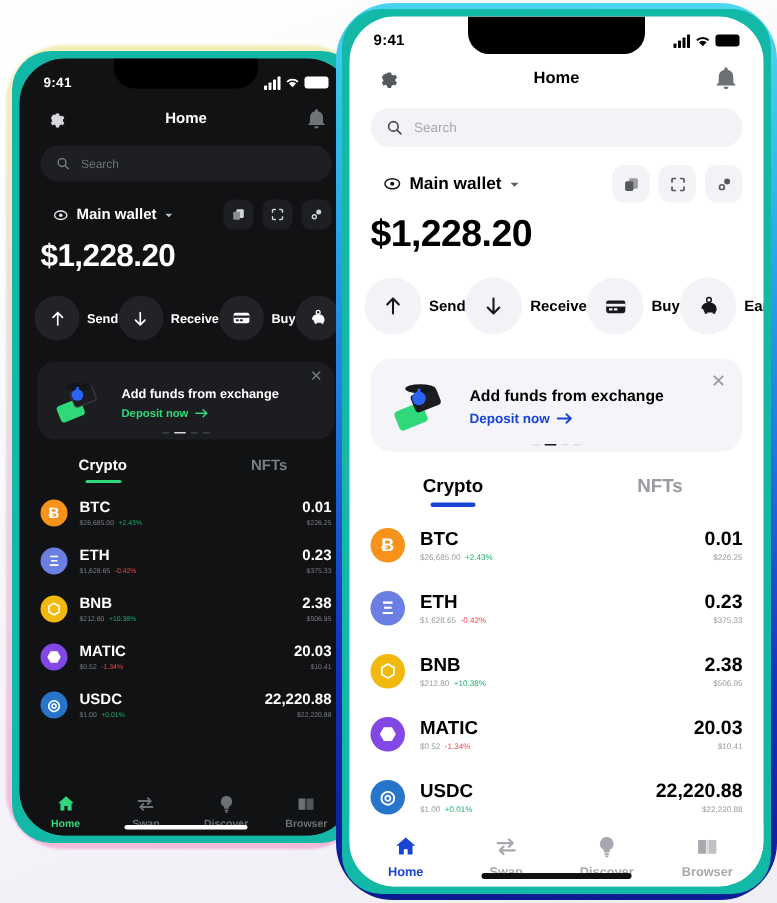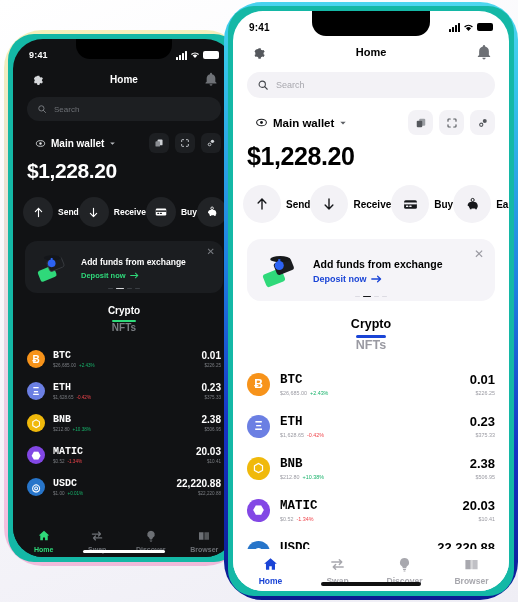--- a/index.html
+++ b/index.html
@@ -174,21 +174,21 @@
   #phone-light .banner-title { font-size: 10.5px; }
   .banner-link { font-size: 7.5px; font-weight:bold; margin-top:4px; display:flex; align-items:center; gap:4px; }
   #phone-light .banner-link { font-size: 9px; }
   .banner-close { position:absolute; right:8px; top:6px; font-size:10px; line-height:1; }
   #phone-light .banner-close { right:11px; top:9px; font-size:12px; }
   .dots { position:absolute; bottom:4px; left:50%; transform:translateX(-50%); display:flex; gap:3px; align-items:center; }
   .dots i { width:5px; height:1.5px; border-radius:1px; display:block; }
   .dots i.on { width:8px; }
 
   
-  .seg { display:flex; margin-top: 12px; flex-direction: column; }
+  .seg { display:flex; margin-top: 12px; }
   #phone-light .seg { margin-top: 16px; }
   .seg-item {
     flex:1; text-align:center; padding-bottom:6px;
     font-size:10px; font-weight:bold; position:relative;
   }
   #phone-light .seg-item { font-size: 12.5px; padding-bottom:7px; }
   .seg-item .bar {
     position:absolute; bottom:0; left:50%; transform:translateX(-50%);
     width:24px; height:2.5px; border-radius:2px;
   }
@@ -201,21 +201,21 @@
     padding: 7px 0;
   }
   #phone-light .token { padding: 9px 0; gap:10px; }
   .tk-icon {
     width: 18px; height:18px; border-radius:50%;
     display:flex; align-items:center; justify-content:center;
     font-size:10px; color:#fff; font-weight:bold; flex:none;
   }
   #phone-light .tk-icon { width:23px; height:23px; font-size:12px; }
   .tk-mid { flex:1; min-width:0; }
-  .tk-sym { font-size:10px; font-weight:bold;font-family:Liberation Mono, monospace; }
+  .tk-sym { font-size:10px; font-weight:bold; }
   #phone-light .tk-sym { font-size:12.5px; }
   .tk-sub { font-size:4.6px; margin-top:2px; display:flex; gap:3px; }
   #phone-light .tk-sub { font-size:5.4px; margin-top:3px; }
   .tk-right { text-align:right; }
   .tk-amt { font-size:10px; font-weight:bold; }
   #phone-light .tk-amt { font-size:13px; }
   .tk-val { font-size:4.6px; margin-top:2px; }
   #phone-light .tk-val { font-size:5.4px; margin-top:3px; }
   .up { color:#17b26a } .down { color:#f0444b }
   .dark-muted { color:#7a7d82 } .light-muted { color:#9a9aa2 }

